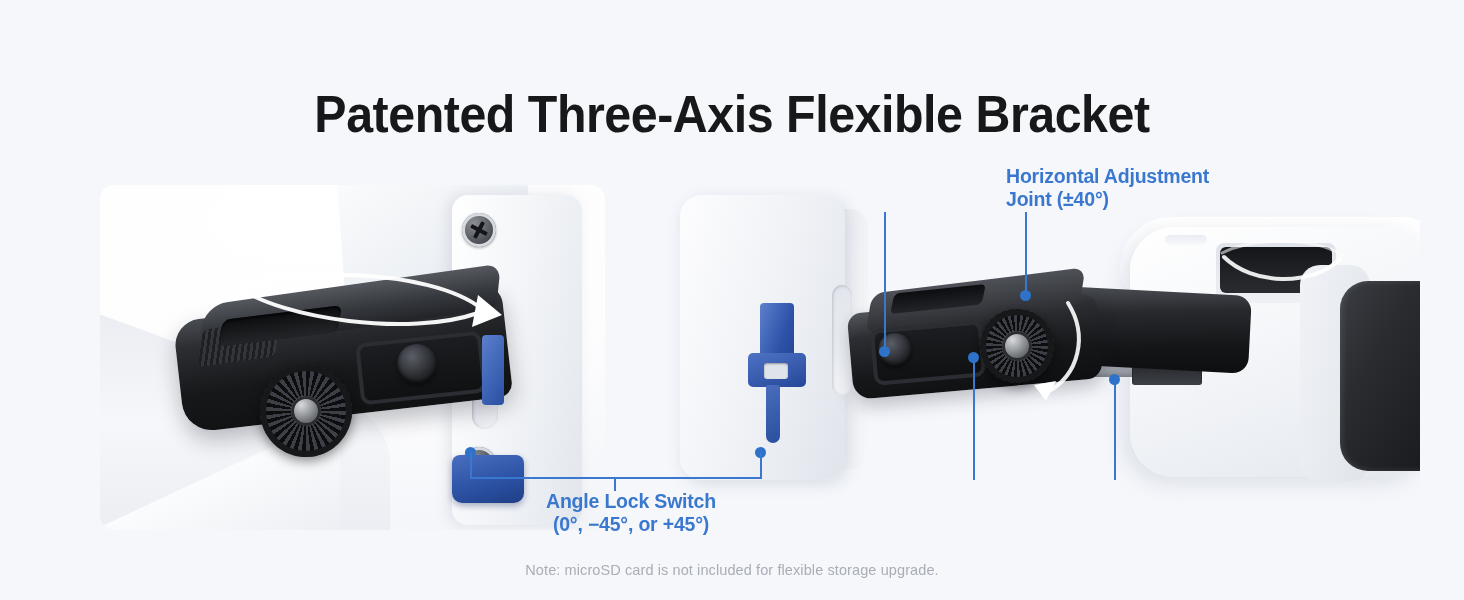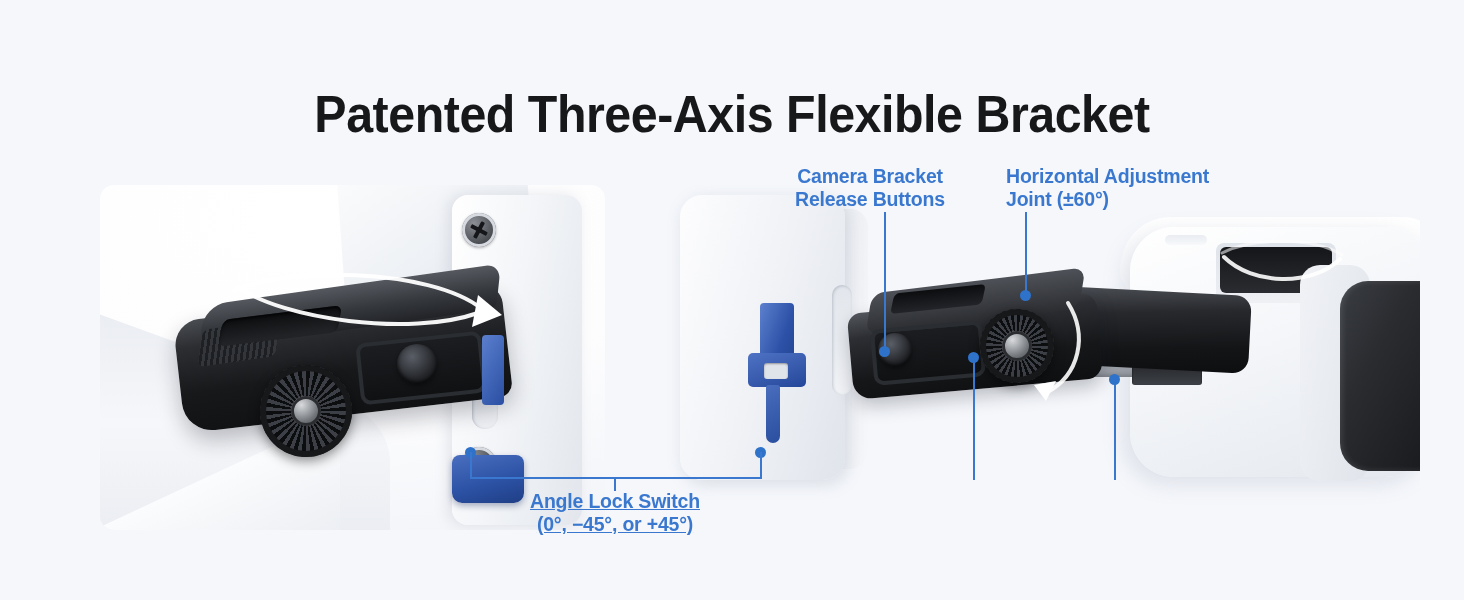--- a/index.html
+++ b/index.html
@@ -385,39 +385,38 @@
       <path d="M108 14 C 128 46, 120 86, 86 104" stroke="#ffffff" stroke-width="4" fill="none" stroke-linecap="round" opacity=".9"></path>
       <polygon points="96,92 86,112 74,96" fill="#ffffff"></polygon>
     </svg>
 
     <svg style="position:absolute;left:548px;top:52px;" width="150" height="80" viewBox="0 0 150 80">
       <path d="M16 20 C 44 48, 104 50, 132 22" stroke="#ffffff" stroke-width="4" fill="none" stroke-linecap="round" opacity=".9"></path>
       <path d="M14 16 C 44 0, 106 0, 134 18" stroke="#ffffff" stroke-width="3" fill="none" stroke-linecap="round" opacity=".55"></path>
     </svg>
   </div>
 
-  <div class="label center" style="left:770px;top:165px;width:200px;">Camera Bracket
-Release Buttons</div>
   <div class="leader v-line" style="left:884px;top:212px;height:140px;"></div>
   <div class="dot" style="left:879px;top:346px;"></div>
 
   <div class="label left" style="left:1006px;top:165px;width:260px;">Horizontal Adjustment
-Joint (±60°)</div>
+Joint (±40°)</div>
   <div class="leader v-line" style="left:1025px;top:212px;height:84px;"></div>
   <div class="dot" style="left:1020px;top:290px;"></div>
 
   <div class="dot" style="left:465px;top:447px;"></div>
   <div class="dot" style="left:755px;top:447px;"></div>
   <div class="leader v-line" style="left:470px;top:452px;height:26px;"></div>
   <div class="leader v-line" style="left:760px;top:452px;height:26px;"></div>
   <div class="leader h-line" style="left:470px;top:477px;width:292px;"></div>
   <div class="leader v-line" style="left:614px;top:477px;height:14px;"></div>
-  <div class="label center" style="left:495px;top:490px;width:240px;text-decoration:underline;">Angle Lock Switch
+  <div class="label center" style="left:511px;top:490px;width:240px;">Angle Lock Switch
 (0°, −45°, or +45°)</div>
 
   <div class="leader v-line" style="left:973px;top:360px;height:120px;"></div>
   <div class="dot" style="left:968px;top:352px;"></div>
 
   <div class="leader v-line" style="left:1114px;top:382px;height:98px;"></div>
   <div class="dot" style="left:1109px;top:374px;"></div>
 
+  <div class="footnote">Note: microSD card is not included for flexible storage upgrade.</div>
 
 </div>
 
 </body></html>

